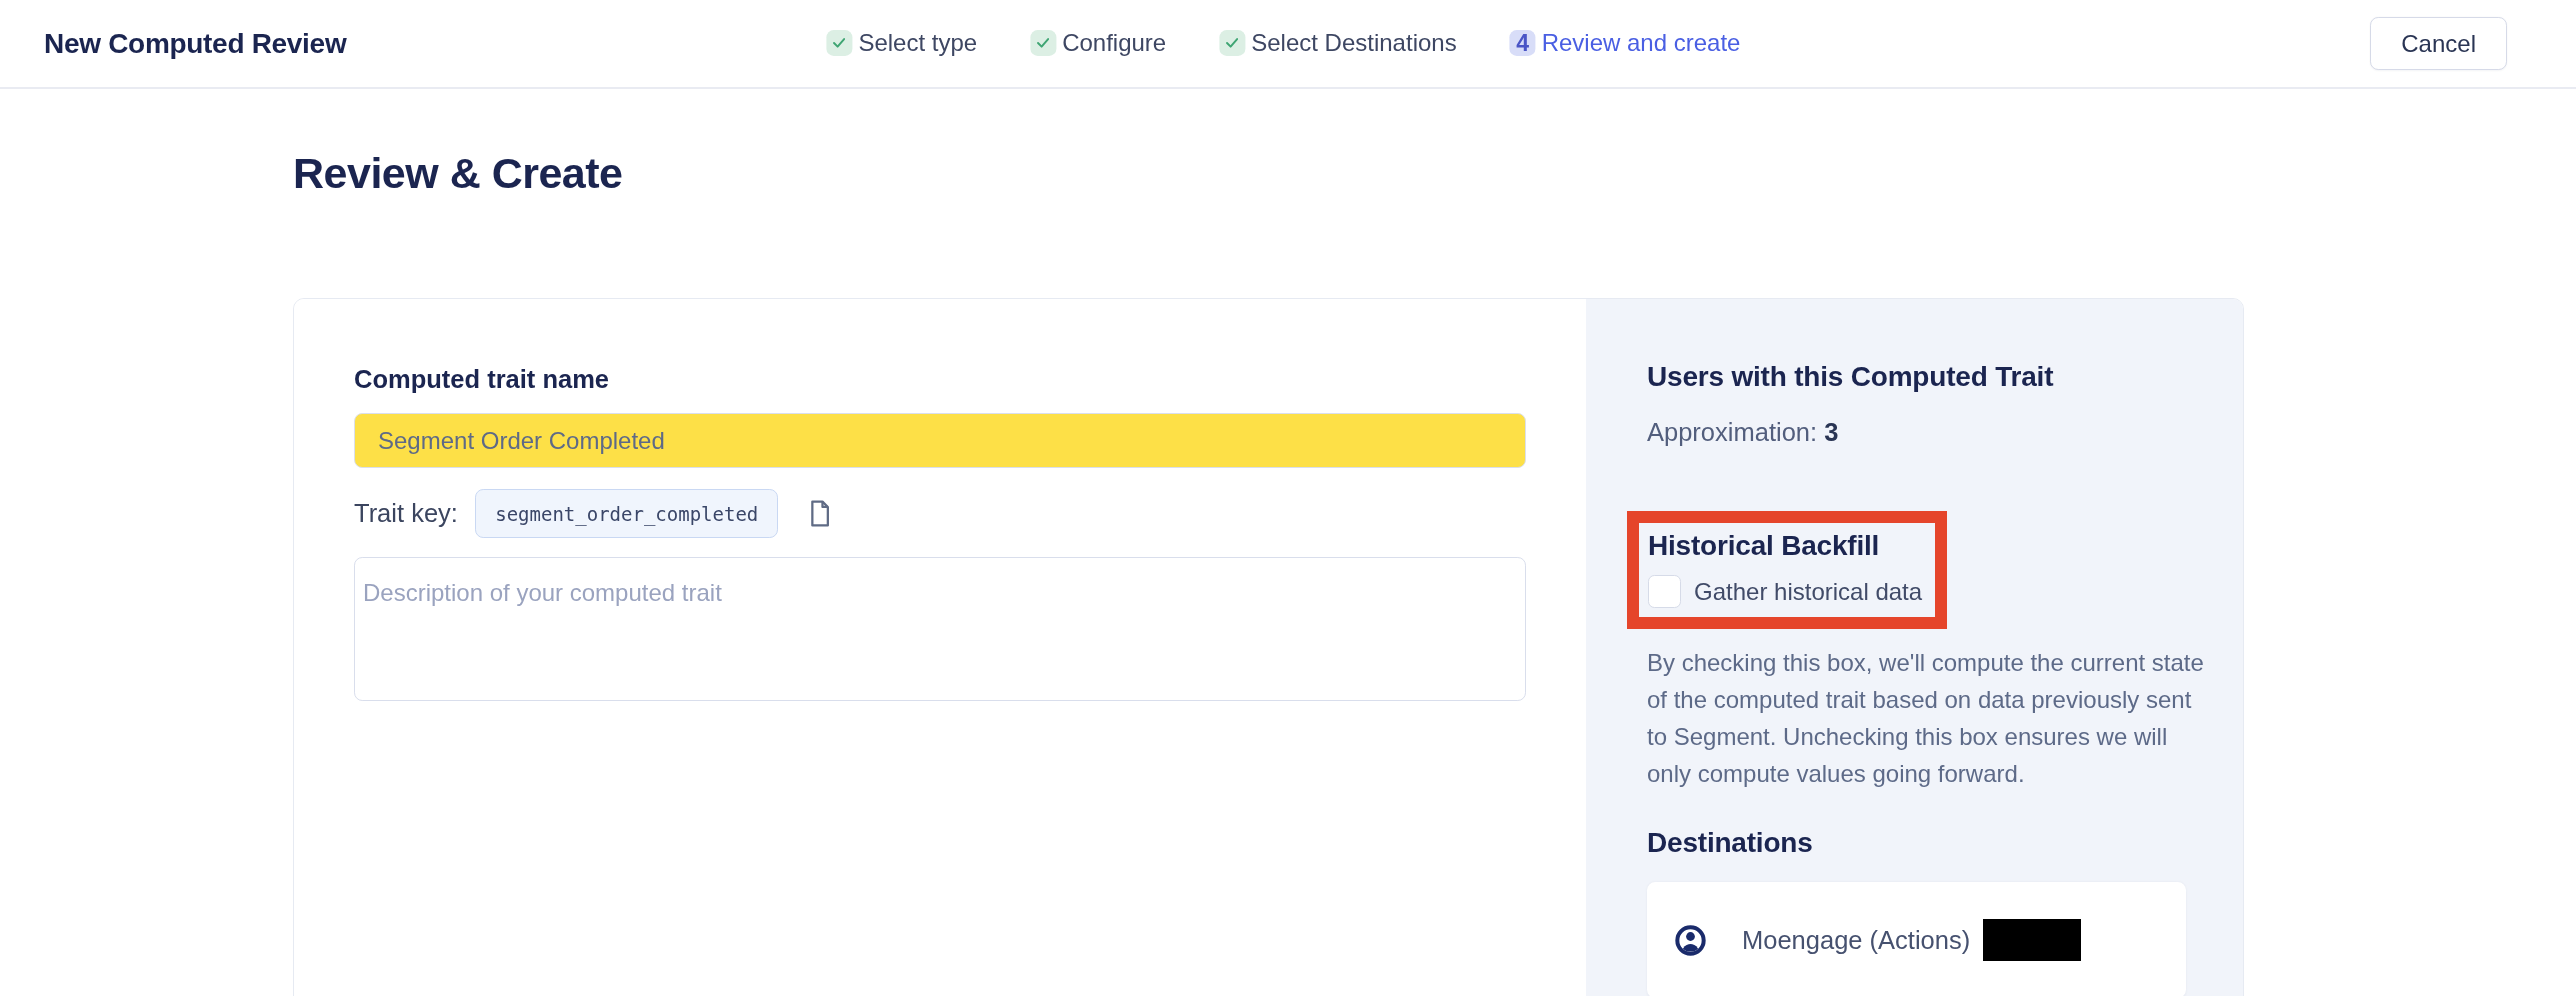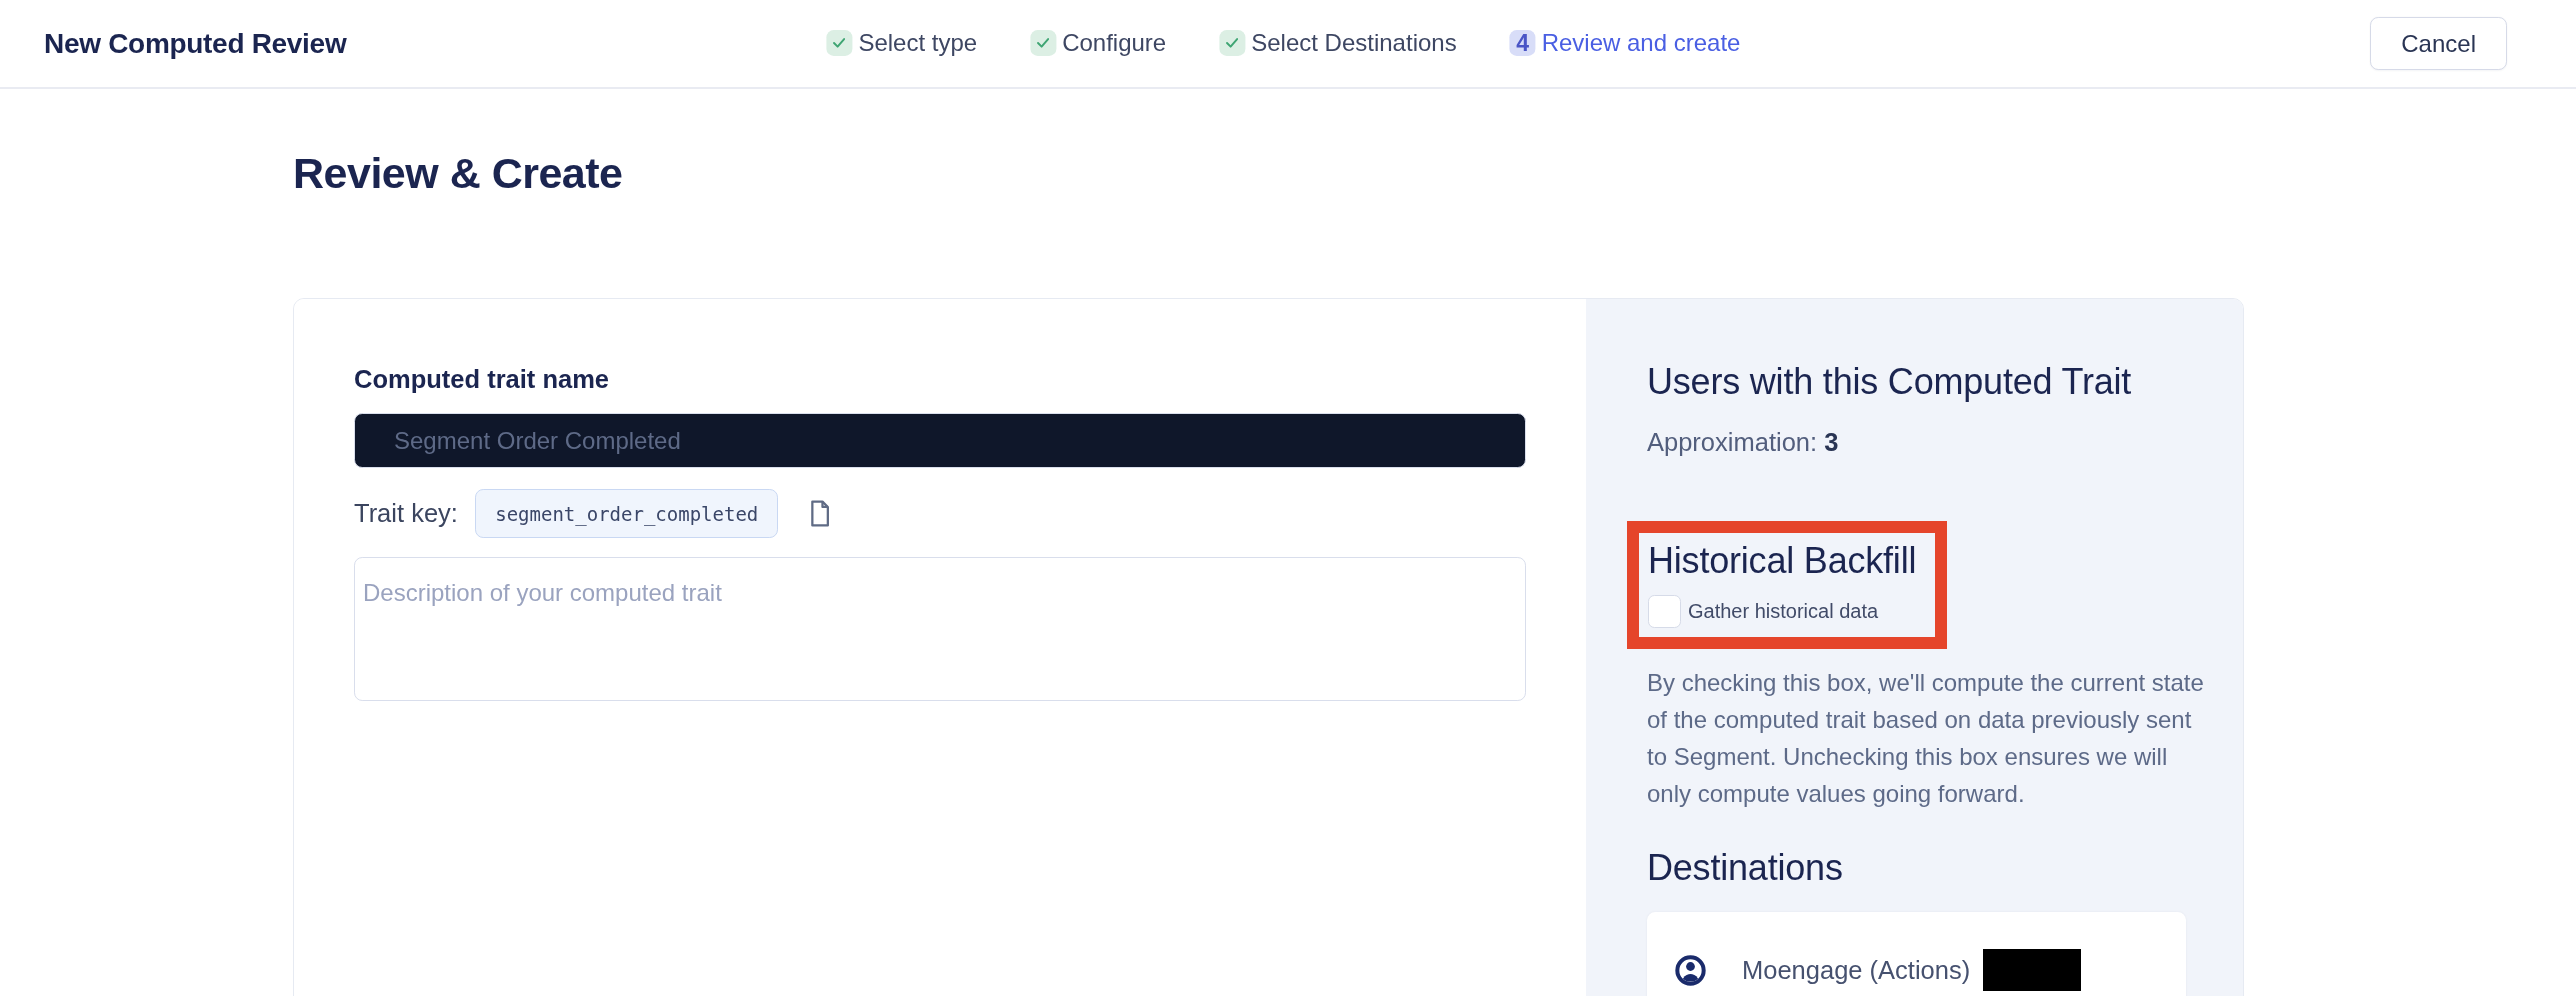--- a/index.html
+++ b/index.html
@@ -31,48 +31,48 @@
     color: #1B2550; letter-spacing: -0.5px; }
 
   .review-card { margin-top: 98px; display: flex; width: 1951px; height: 719px;
     border: 1.8px solid #E6EAF2; border-radius: 11px; overflow: hidden; background: #ffffff; }
   .card-left { width: 1292px; padding: 66px 60px 0 60px; background: #ffffff; }
   .card-right { flex: 1; background: #F1F4FA; padding: 62px 36px 0 61px; }
 
   
   .field-label { display: block; font-size: 25.5px; font-weight: bold; color: #1B2550; }
   .name-input { margin-top: 19px; width: 1172px; height: 55px; border: 1.8px solid #DADFEC;
-    border-radius: 8.2px; padding: 0 39px; font-size: 24px; color: #5E6A87; background: #0f172a;
+    border-radius: 8.2px; padding: 0 23px; font-size: 24px; color: #5E6A87; background: #fde047;
     font-family: "Liberation Sans", sans-serif; outline: none; }
   .trait-key-row { margin-top: 21px; display: flex; align-items: center; }
   .trait-key-label { font-size: 25.5px; color: #3B455F; }
   .trait-key-chip { margin-left: 17.3px; height: 49px; display: flex; align-items: center;
     padding: 0 19px; background: #F0F5FD; border: 1.8px solid #C9D8F3; border-radius: 8.2px;
     font-family: "DejaVu Sans Mono", monospace; font-size: 19px; color: #3A4668; }
   .copy-btn { margin-left: 23px; background: none; border: none; cursor: pointer;
     display: flex; align-items: center; padding: 3.6px; }
   .desc-label { margin-top: 56px; }
   .desc-textarea { margin-top: 19px; width: 1172px; height: 144px; border: 1.8px solid #D9DEEC;
     border-radius: 8.2px; padding: 21px 8px; font-size: 24px; color: #3B455F; resize: none;
     font-family: "Liberation Sans", sans-serif; outline: none; display: block; }
   .desc-textarea::placeholder { color: #9AA3BF; }
   .name-input::placeholder { color: #9AA3BF; }
 
   
-  .users-heading, .dest-heading, .backfill-heading { font-size: 36px; font-weight: normal;
+  .users-heading, .dest-heading, .backfill-heading { font-size: 28px; font-weight: bold;
     color: #1B2550; letter-spacing: -0.2px; }
   .approx-row { margin-top: 24.6px; font-size: 25.5px; color: #525E7D; }
   .approx-value { font-weight: bold; color: #2A3554; }
 
   .backfill-annotation { margin: 64px 0 0 -20px; width: 320px; border: 12px solid #E5452B;
     padding: 7.3px 0 8.2px 9px; }
   .checkbox-row { margin-top: 13.6px; display: flex; align-items: center; }
   .checkbox { width: 33px; height: 33px; background: #ffffff; border: 1.8px solid #D6DBE8;
     border-radius: 6.4px; cursor: pointer; flex: 0 0 auto; }
-  .checkbox-label { margin-left: 7px; font-size: 20px; color: #414B68; cursor: pointer; }
+  .checkbox-label { margin-left: 13px; font-size: 24px; color: #414B68; cursor: pointer; }
 
   .help-text { margin-top: 15.5px; width: 560px; font-size: 24px; line-height: 37px; color: #5D6A88; }
 
   .dest-heading { margin-top: 35px; }
   .dest-card { margin-top: 23px; width: 539px; height: 116px; background: #ffffff;
     border-radius: 8.2px; display: flex; align-items: center; padding: 0 18px 0 28px;
     box-shadow: 0 0.9px 2.7px rgba(20,30,60,0.06); }
   .dest-name { margin-left: 36px; font-size: 25.5px; color: #46516F; }
   .redaction { margin-left: 12.7px; width: 98px; height: 42px; background: #000000; }
 

